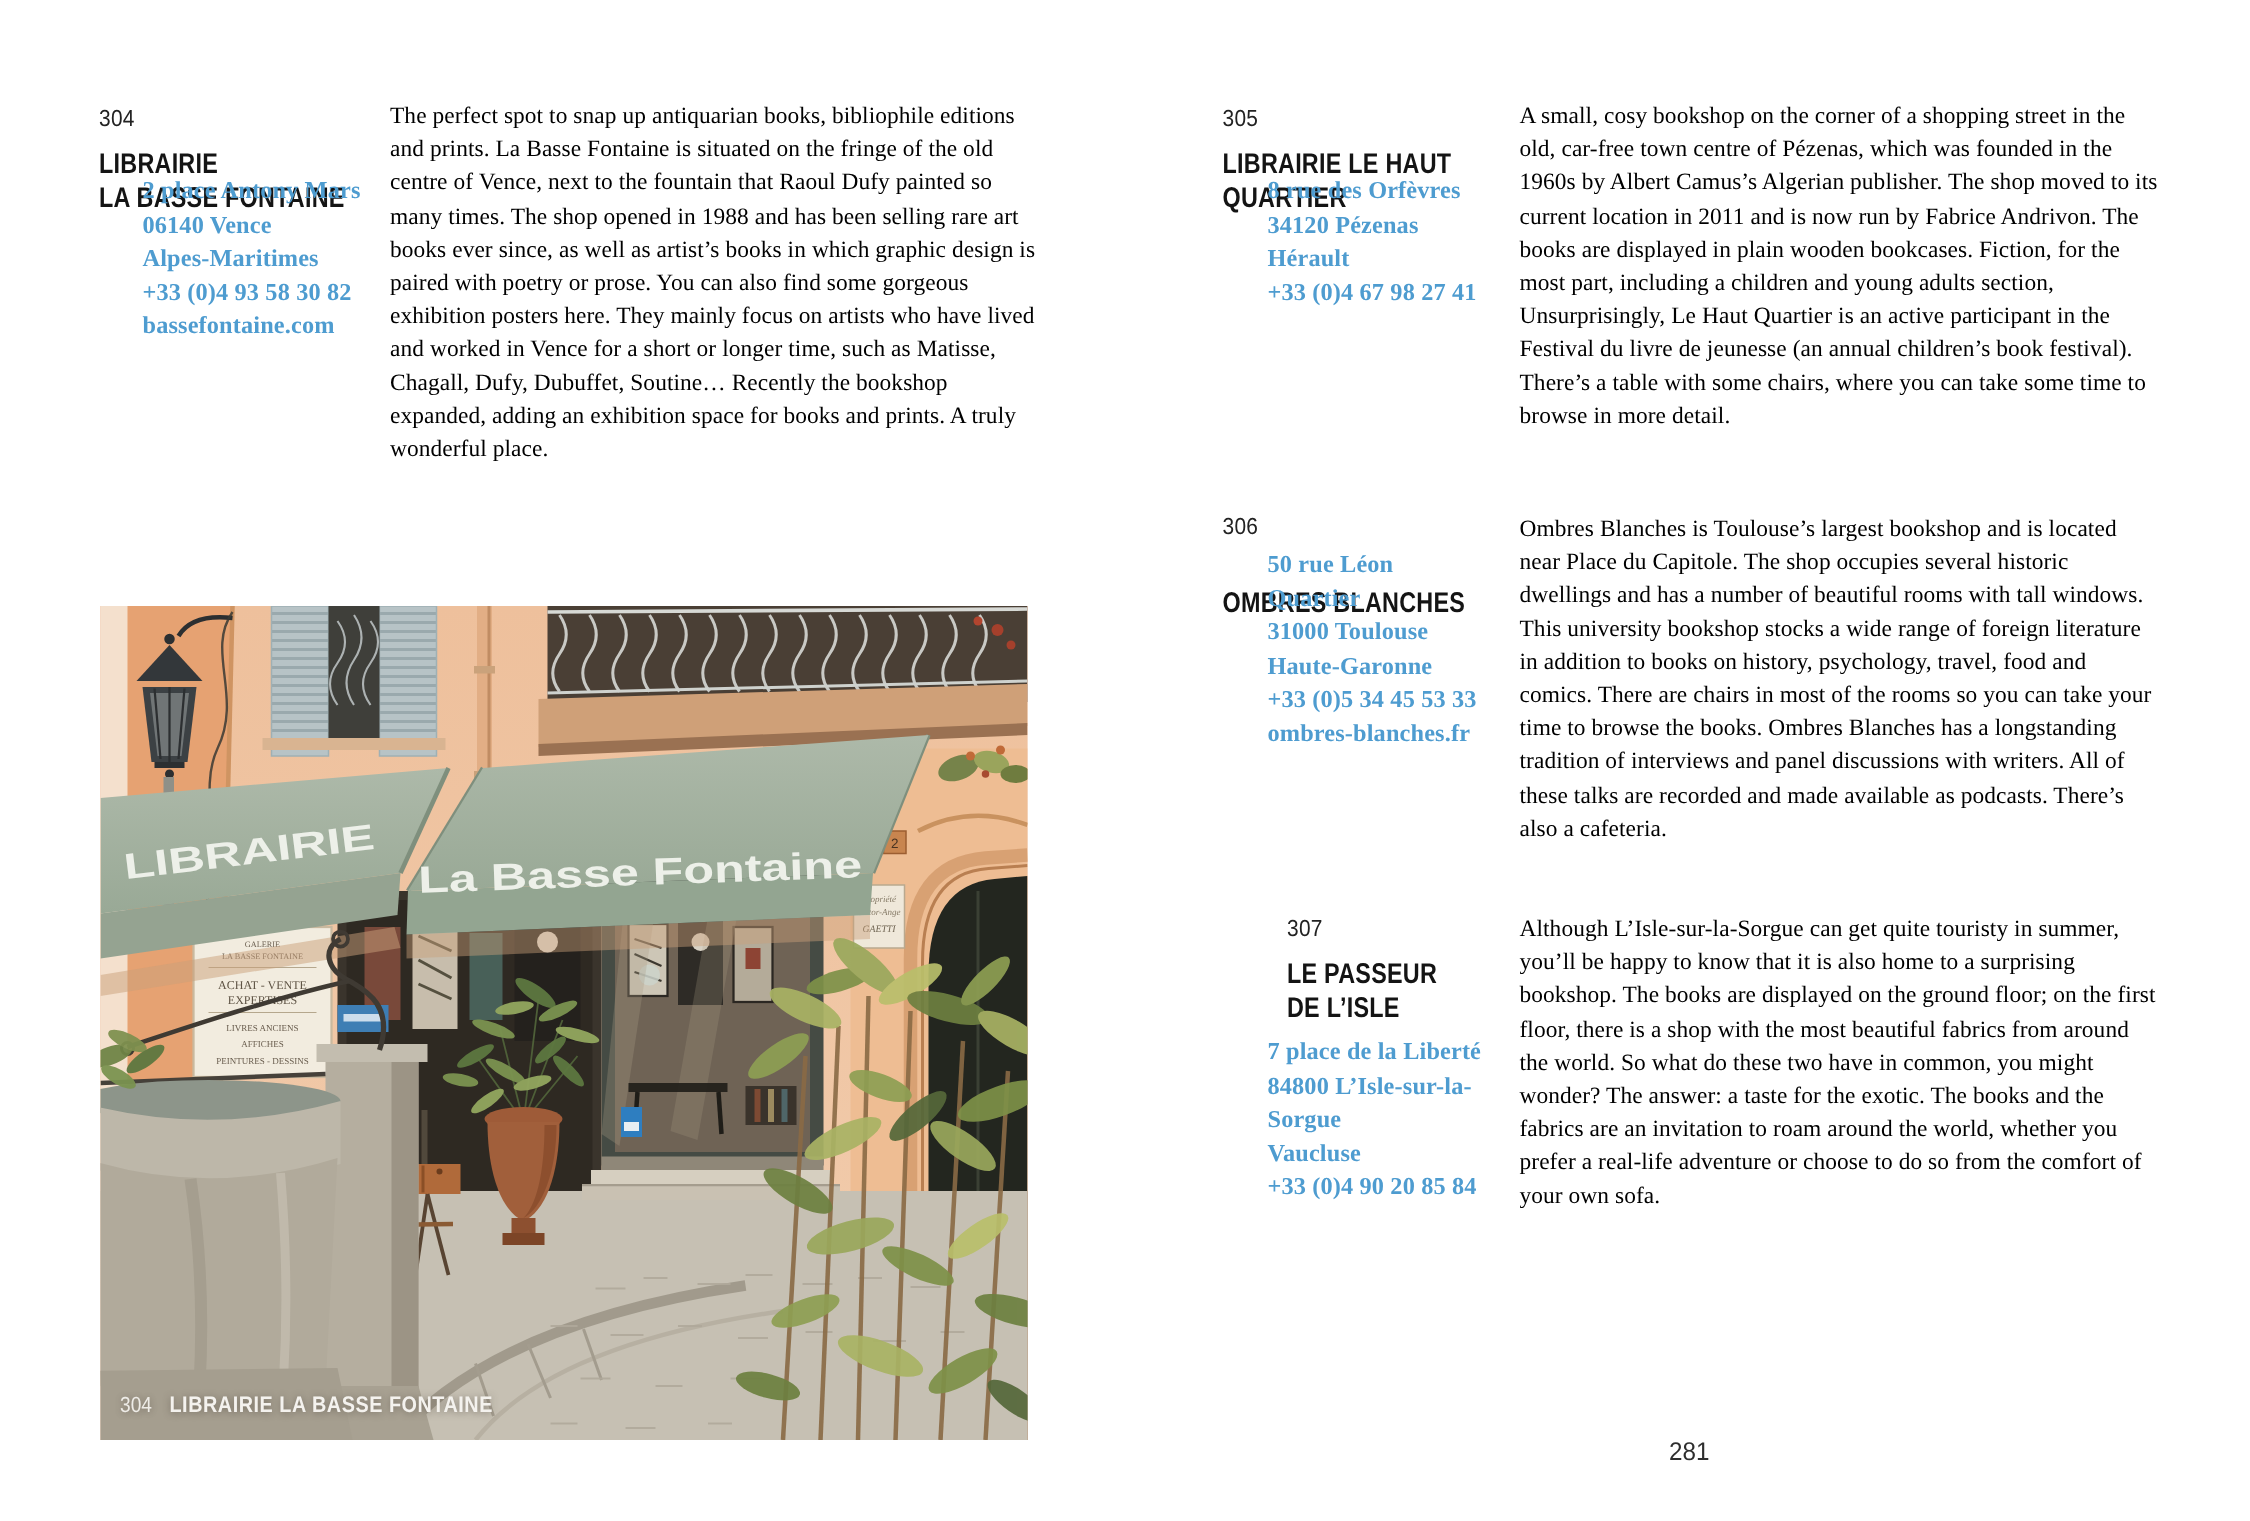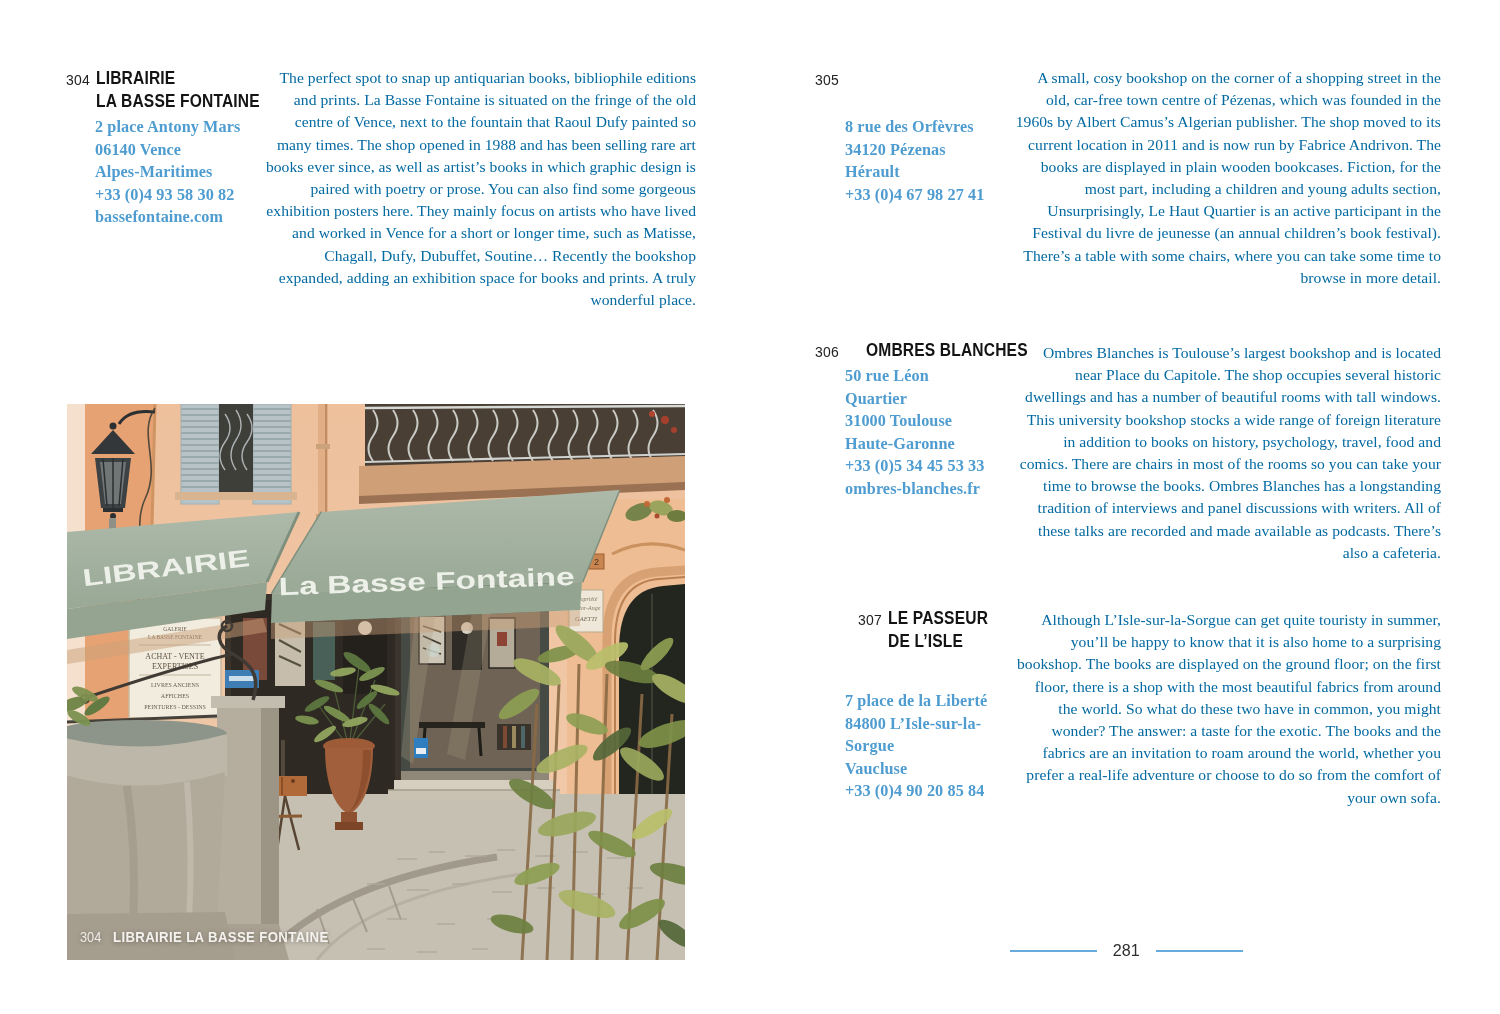--- a/index.html
+++ b/index.html
@@ -1,21 +1,21 @@
 <!DOCTYPE html>
 <html><head>
 <meta charset="utf-8">
 <style>
   html,body{margin:0;padding:0;}
   body{
     width:1500px;height:1014px;position:relative;overflow:hidden;
     background:#ffffff;
     font-family:"Liberation Serif","DejaVu Serif",serif;
   }
-  .abs{position:absolute;}
+  .abs{position:absolute;flex-direction:column;}
 
   
   .entry-head{display:flex;align-items:flex-start;}
   .entry-num{
     font:400 15.5px/22px "Liberation Sans","DejaVu Sans",sans-serif;
     color:#222;display:inline-block;transform:scaleX(.9);transform-origin:0 0;
     width:30px;flex:0 0 30px;margin-top:2px;letter-spacing:.2px;
   }
   .entry-title{
     margin:0;font:700 19px/22.5px "Liberation Sans","DejaVu Sans",sans-serif;
@@ -30,21 +30,21 @@
     font:700 16.2px/22.5px "Liberation Serif","DejaVu Serif",serif;
     color:#4E9CD0;letter-spacing:.1px;
   }
   .addr span{display:block;}
   .addr span:empty{display:none;}
   .addr .site{}
 
   
   .desc{
     margin:0;font:400 15.6px/22.2px "Liberation Serif","DejaVu Serif",serif;
-    color:#0369a1;letter-spacing:.05px;text-align:right;
+    color:#000000;letter-spacing:.05px;
   }
   .e304-head{left:66px;top:67px;}
   .e304-addr{left:95px;top:116px;}
   .e304-desc{left:260px;top:67px;width:436px;}
 
   .e305-head{left:815px;top:67px;}
   .e305-addr{left:845px;top:116px;}
   .e305-desc{left:1013px;top:67px;width:428px;}
 
   .e306-head{left:815px;top:339px;gap:21px;}
@@ -421,20 +421,24 @@
         <span class="cap-title">LIBRAIRIE LA BASSE FONTAINE</span>
       </div>
     </div>
   </section>
 
   <section>
 
     <article>
       <div class="abs entry-head e305-head">
         <span class="entry-num">305</span>
+        <h2 class="entry-title">
+          <span class="cond">LIBRAIRIE LE HAUT</span>
+          <span class="cond">QUARTIER</span>
+        </h2>
       </div>
       <div class="abs addr e305-addr">
         <span>8 rue des Orfèvres</span>
         <span>34120 Pézenas</span>
         <span>Hérault</span>
         <span>+33 (0)4 67 98 27 41</span>
       </div>
       <p class="abs desc e305-desc">A small, cosy bookshop on the corner of a shopping street in the old, car-free town centre of Pézenas, which was founded in the 1960s by Albert Camus’s Algerian publisher. The shop moved to its current location in 2011 and is now run by Fabrice Andrivon. The books are displayed in plain wooden bookcases. Fiction, for the most part, including a children and young adults section, Unsurprisingly, Le Haut Quartier is an active participant in the Festival du livre de jeunesse (an annual children’s book festival). There’s a table with some chairs, where you can take some time to browse in more detail.</p>
     </article>
 

